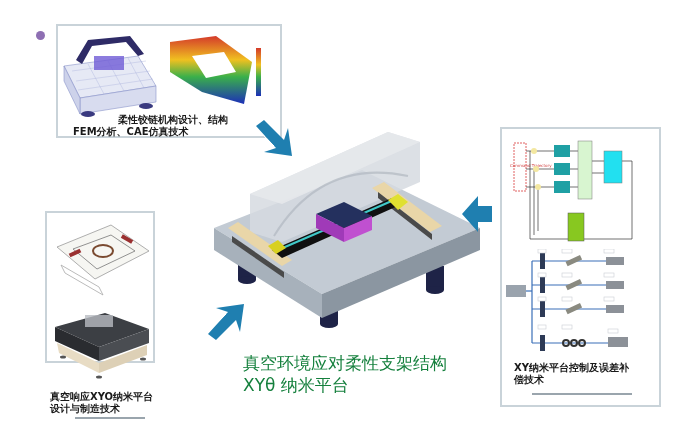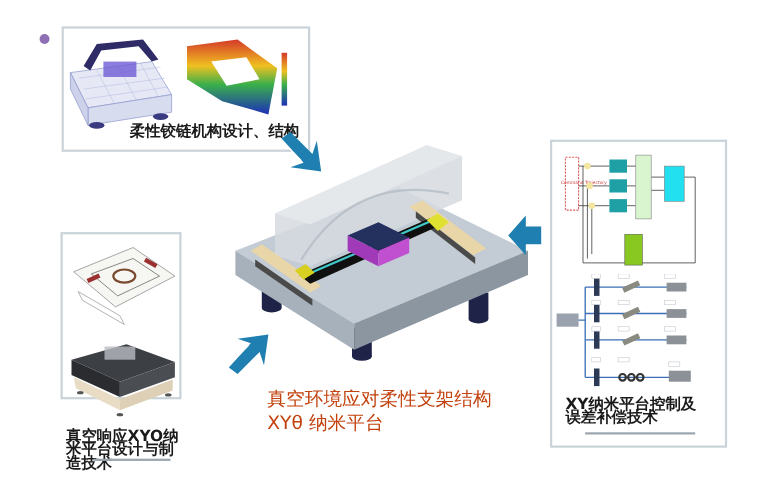--- a/index.html
+++ b/index.html
@@ -1,29 +1,29 @@
 <!DOCTYPE html>
 <html><head>
 <meta charset="utf-8">
 <style>
   html, body { margin:0; padding:0; }
   body { width:693px; height:438px; background:#ffffff; position:relative; overflow:hidden;
          font-family:"DejaVu Sans", sans-serif; }
   .bullet { position:absolute; left:36px; top:31px; width:9px; height:9px; border-radius:50%; background:#8e6fb3; }
   .panel { position:absolute; border:2px solid #c9d3d9; background:#fff; box-sizing:border-box; }
   .panel-tl { left:56px; top:24px; width:226px; height:114px; }
-  .panel-bl { left:55px; top:211px; width:110px; height:152px; }
+  .panel-bl { left:45px; top:211px; width:110px; height:152px; }
   .panel-r  { left:500px; top:127px; width:161px; height:280px; }
-  .caption { position:absolute; font-size:14px; color:#1a1a1a; line-height:12px; font-weight:bold; }
+  .caption { position:absolute; font-size:10px; color:#1a1a1a; line-height:12px; font-weight:bold; }
   .caption-tl1 { left:60px; top:88px; }
   .caption-tl2 { left:15px; top:100px; }
   .caption-bl  { left:3px; top:178px; width:104px; }
   .caption-r   { left:12px; top:233px; width:120px; }
   .underline { position:absolute; height:2px; background:#9aa5ad; }
-  .main-title { position:absolute; left:243px; top:352px; font-size:17px; color:#c2410c; line-height:22px; width:240px; }
+  .main-title { position:absolute; left:243px; top:352px; font-size:17px; color:#15803d; line-height:22px; width:240px; }
   .arrow { position:absolute; }
   svg { display:block; }
 </style>
 </head>
 <body>
 
 <div class="bullet"></div>
 
 <div class="panel panel-tl">
   <svg width="222" height="110" style="position:absolute;left:0;top:0">
@@ -52,20 +52,21 @@
           <stop offset="0.35" stop-color="#f0c020"></stop>
         <stop offset="0.6" stop-color="#3ab04a"></stop>
           <stop offset="1" stop-color="#1c2fb8"></stop>
       </linearGradient>
     </defs>
     <path d="M4,10 L50,4 L86,30 L78,72 L36,60 L4,40 Z" fill="url(#cg)"></path>
     <path d="M26,24 L58,20 L70,40 L40,46 Z" fill="#fff"></path>
     <rect x="90" y="16" width="5" height="48" fill="url(#cg)"></rect>
   </svg>
   <div class="caption caption-tl1">柔性铰链机构设计、结构</div>
+  <div class="caption caption-tl2">FEM分析、CAE仿真技术</div>
 </div>
 
 <div class="panel panel-bl">
   <svg width="106" height="84" style="position:absolute;left:2px;top:4px">
     <polygon points="8,30 62,8 100,34 46,62" fill="#f6f6f2" stroke="#9a9a9a" stroke-width="0.8"></polygon>
     <polygon points="24,32 62,18 86,34 48,52" fill="none" stroke="#777" stroke-width="0.8"></polygon>
     <ellipse cx="54" cy="34" rx="10" ry="6" fill="none" stroke="#7a4a30" stroke-width="2"></ellipse>
     <rect x="20" y="34" width="12" height="4" fill="#9a3030" transform="rotate(-25 26 36)"></rect>
     <rect x="72" y="20" width="12" height="4" fill="#9a3030" transform="rotate(30 78 22)"></rect>
     <polygon points="12,48 50,70 54,78 16,56" fill="none" stroke="#aaa" stroke-width="0.8"></polygon>

